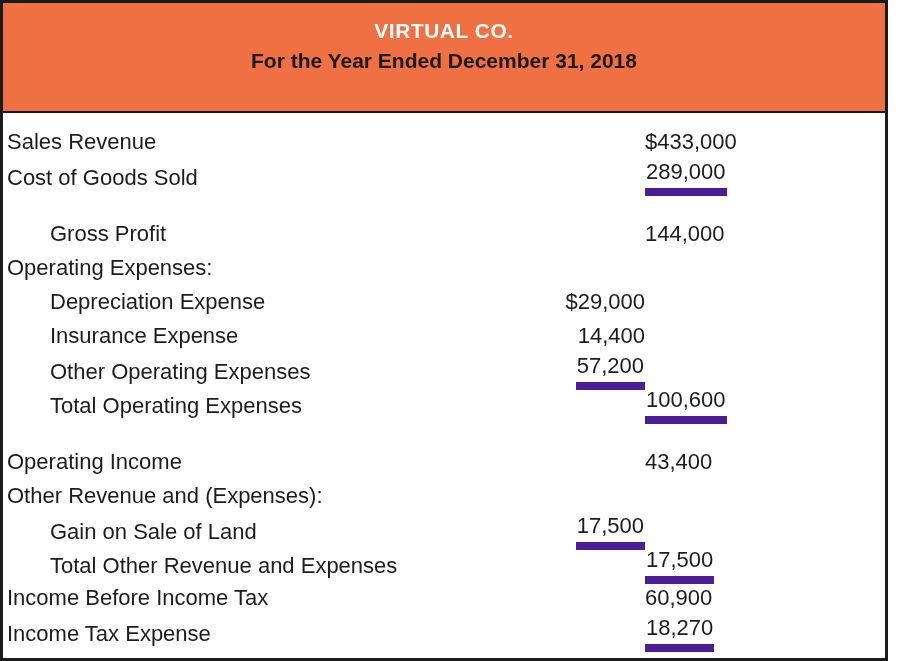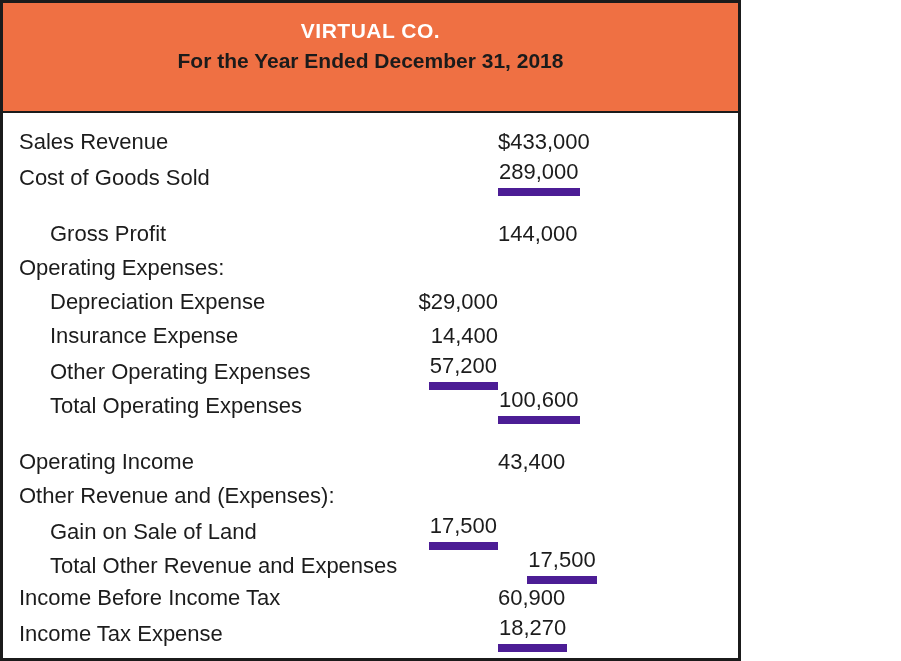--- a/index.html
+++ b/index.html
@@ -1,17 +1,17 @@
 <!DOCTYPE html>
 <html><head>
 <meta charset="utf-8">
 <style>
   html, body { margin: 0; padding: 0; background: #ffffff; }
   .statement {
-    width: 741px;
+    width: 888px;
     height: 661px;
     box-sizing: border-box;
     border: 3px solid #1b1b1b;
     background: #ffffff;
     font-family: "Liberation Sans", sans-serif;
     color: #1c1c1c;
     overflow: hidden;
   }
   .header {
     background: #EF7043;
@@ -28,21 +28,21 @@
   .title-line, .period-line { color: #1b1b1b; }
   .body { padding-top: 12px; }
   .row {
     display: grid;
     grid-template-columns: 1fr 130px 240px;
     align-items: center;
     height: 34px;
     font-size: 22px;
   }
   .row.extra { margin-top: 24px; }
-  .label { padding-left: 16px; white-space: nowrap; }
+  .label { padding-left: 4px; white-space: nowrap; }
   .label.indent1 { padding-left: 47px; }
   .cell-mid { text-align: right; }
   .cell-right { text-align: left; padding-right: 27px; }
   .num { white-space: pre; }
   .num.ul {
     display: inline-block;
     border-bottom: 8px solid #4c1d95;
     padding: 0 1px 3px 1px;
   }
 </style>

